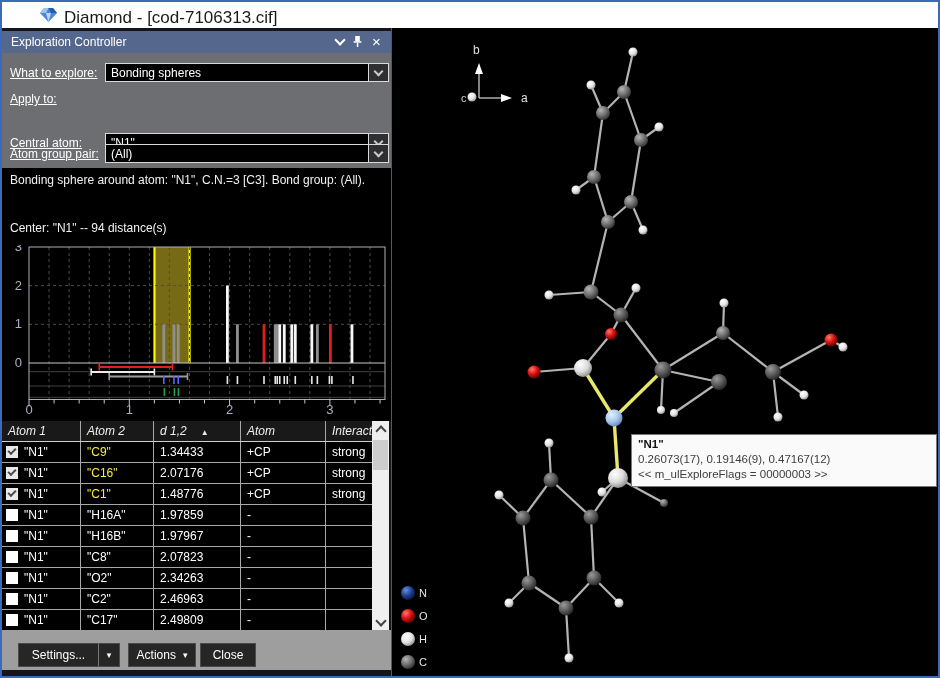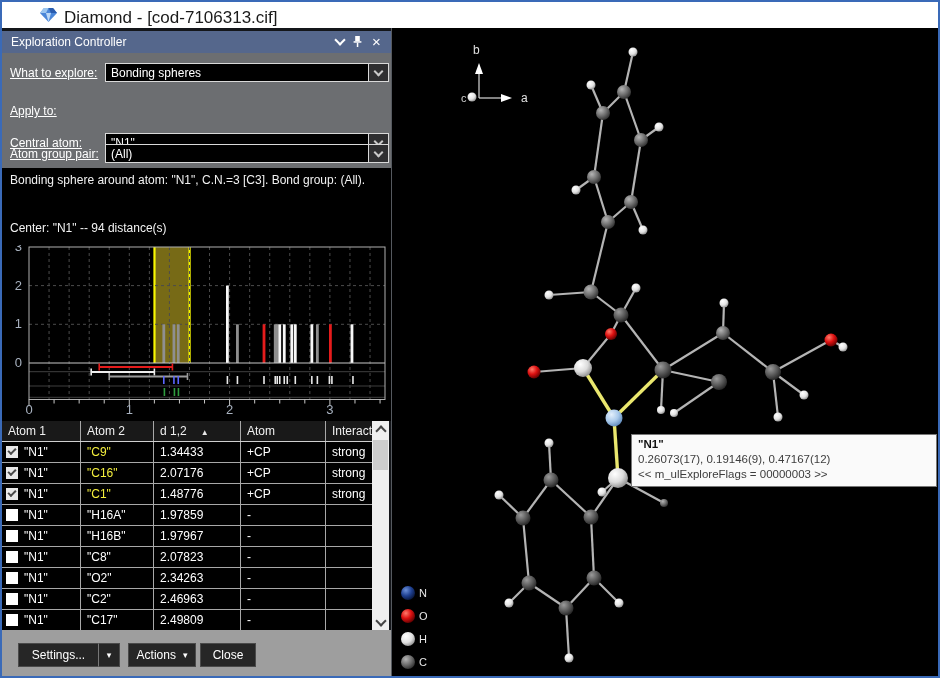--- a/index.html
+++ b/index.html
@@ -24,35 +24,35 @@
   .ddval{position:absolute;left:5px;top:2px;font-size:12px;color:#fff;white-space:nowrap;}
   .ddbtn{position:absolute;right:0;top:0;width:19px;height:17px;background:#2f2f31;border-left:1px solid #d9d9d9;display:flex;align-items:center;justify-content:center;}
   .ddbtn .chev{border-color:#c9c9c9;width:5px;height:5px;}
   #black-section{left:2px;top:168px;width:389px;height:253px;background:#000;}
   #summary{position:absolute;left:8px;top:5px;font-size:12px;color:#f2f2f2;}
   #center-label{position:absolute;left:8px;top:53px;font-size:12px;color:#f2f2f2;}
   
   #table-wrap{left:2px;top:421px;width:370px;height:209px;background:#000;overflow:hidden;}
   table{border-collapse:collapse;table-layout:fixed;width:370px;font-size:12px;color:#fff;}
   th{height:20px;background:#191919;color:#f0f0f0;font-weight:normal;text-align:left;
-     padding:0 0 0 6px;border-right:1px solid #a8a8a8;border-bottom:1px solid #cfcfcf;}
+     padding:0 0 0 6px;border-right:1px solid #a8a8a8;border-bottom:1px solid #cfcfcf;font-style:italic;}
   td{height:20px;background:#000;padding:0 0 0 6px;border-right:1px solid #a8a8a8;border-bottom:1px solid #a8a8a8;white-space:nowrap;overflow:hidden;}
   td.c1{padding-left:4px;}
   .cb{display:inline-block;width:12px;height:12px;background:#fff;vertical-align:-2px;margin-right:6px;position:relative;}
   .cb.on{background:#e9e9e9;}
   .cb.on::after{content:"";position:absolute;left:2px;top:2px;width:6px;height:3px;
      border-left:2px solid #4a4a4a;border-bottom:2px solid #4a4a4a;transform:rotate(-45deg);}
   .yel{color:#f3ee3d;}
   .sortarr{font-size:8px;color:#e8e8e8;margin-left:14px;}
   
   #vscroll{left:372px;top:421px;width:17px;height:209px;background:#efefef;}
   .sbarrow{position:absolute;left:0;width:17px;height:16px;background:#efefef;display:flex;align-items:center;justify-content:center;}
   #sbthumb{position:absolute;left:1px;top:19px;width:15px;height:30px;background:#cdcdcd;}
   
-  #bottom-strip{left:2px;top:630px;width:389px;height:46px;background:#9e9e9e;}
+  #bottom-strip{left:2px;top:630px;width:389px;height:40px;background:#9e9e9e;}
   .btn{position:absolute;top:13px;height:24px;background:#262626;color:#fff;font-size:12px;
        display:flex;align-items:center;justify-content:center;box-sizing:border-box;border:1px solid #4a4a4a;}
   
   #viewport{left:391px;top:28px;width:547px;height:648px;background:#000;border-left:1px solid #55595f;box-sizing:border-box;}
   #tooltip{left:630px;top:434px;width:306px;background:#fafafa;border:1px solid #777;z-index:20;
            padding:2px 6px 4px 6px;font-size:11.5px;line-height:15px;color:#3d3d3d;box-sizing:border-box;}
   #tooltip .tt-title{font-weight:bold;color:#111;}
   svg text{font-family:"Liberation Sans",sans-serif;}
 </style>
 </head>
@@ -95,21 +95,21 @@
   <div class="abs" id="fields-area">
       <div class="frow" style="top: 10px;">
         <span class="flabel">What to explore:</span>
         <div class="dd">
           <span class="ddval">Bonding spheres</span>
           <span class="ddbtn">
             <i class="chev"></i>
           </span>
         </div>
       </div>
-      <div class="frow" style="top: 36px; margin-top: 12px;">
+      <div class="frow" style="top: 36px;">
         <span class="flabel">Apply to:</span>
       </div>
       <div class="frow" style="top: 80px;">
         <span class="flabel">Central atom:</span>
         <div class="dd">
           <span class="ddval">"N1"</span>
           <span class="ddbtn">
             <i class="chev"></i>
           </span>
         </div>

